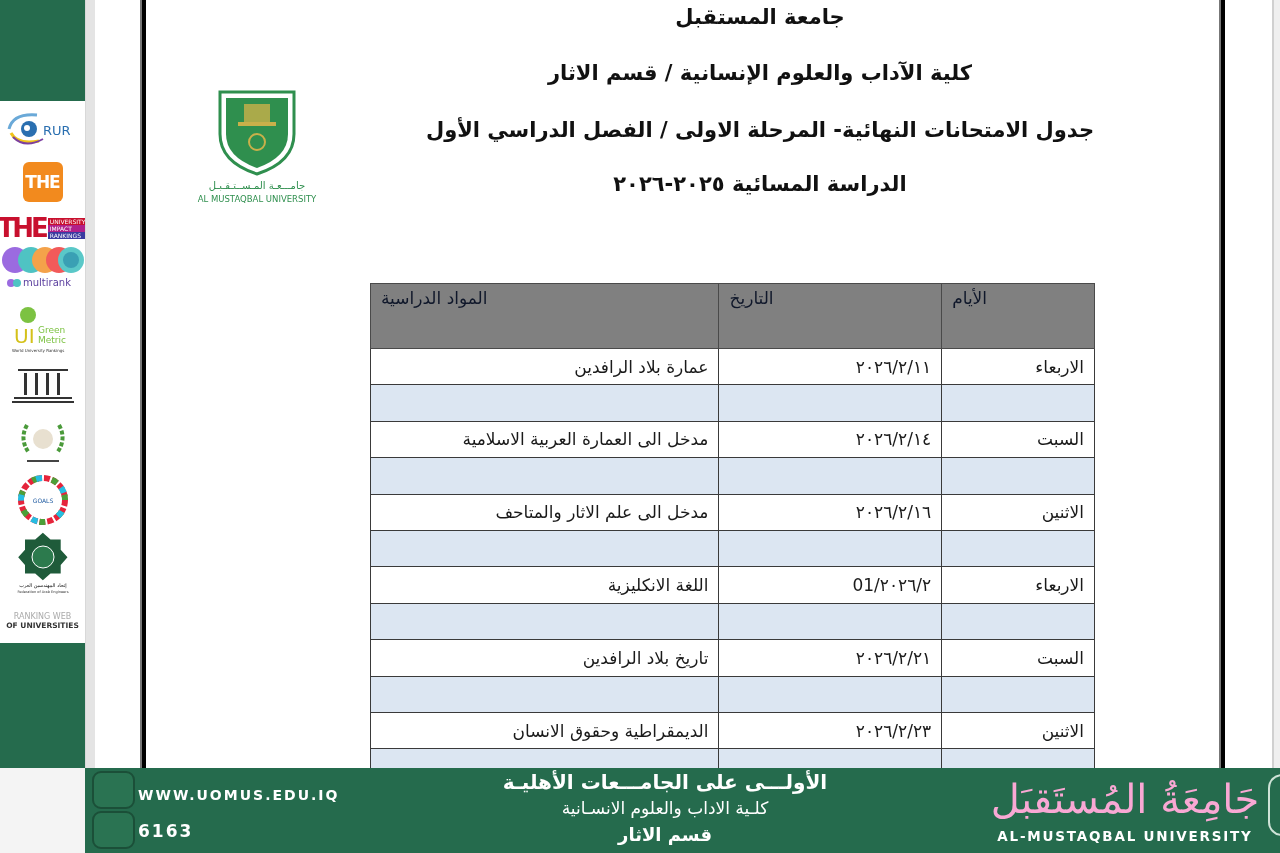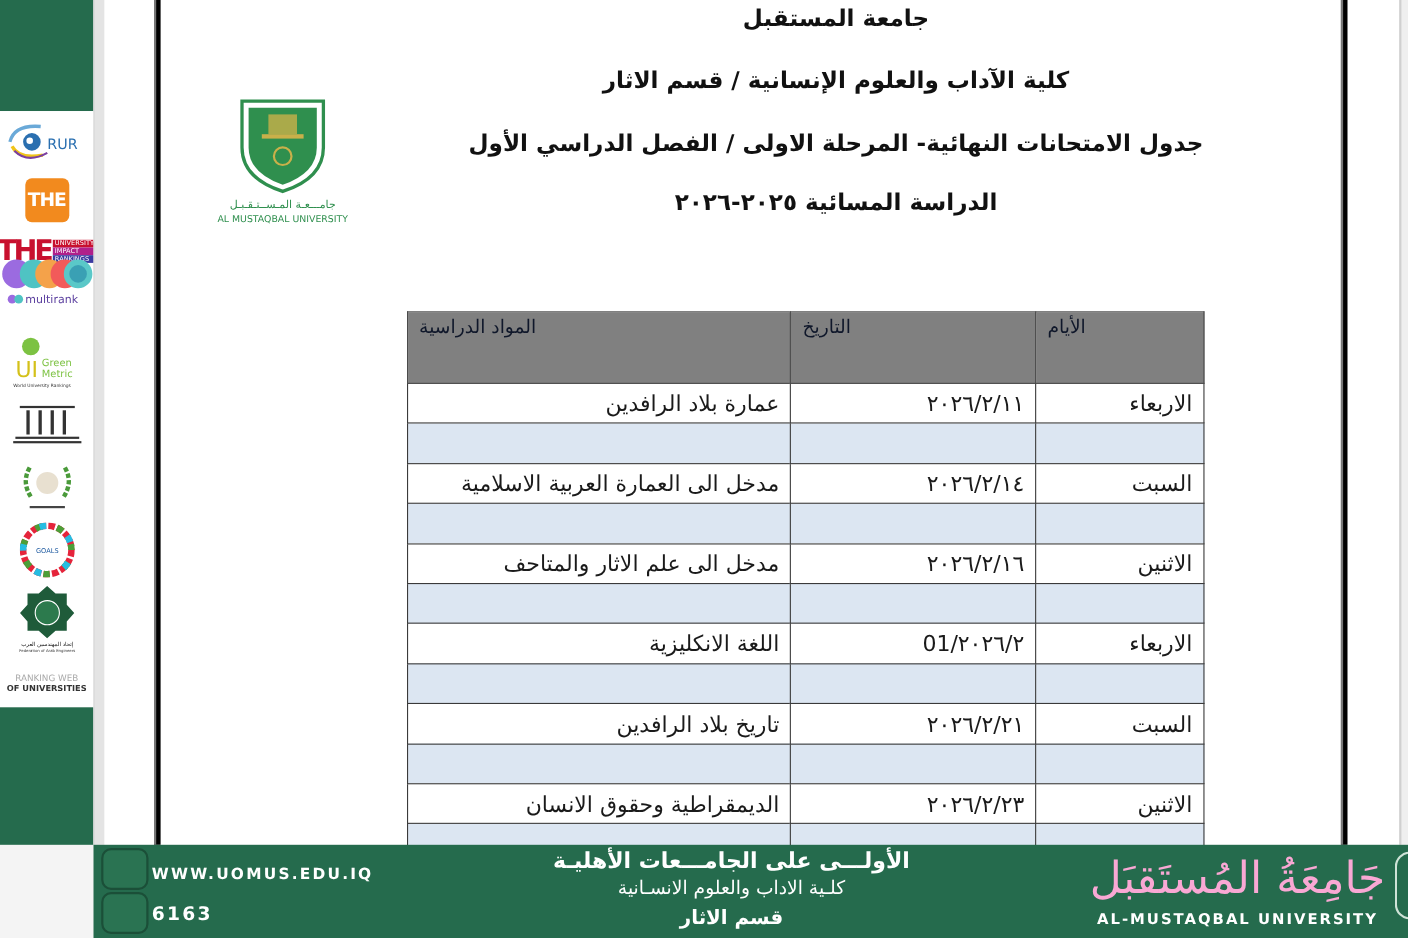--- a/index.html
+++ b/index.html
@@ -21,21 +21,21 @@
   .frame-right { position: absolute; left: 1219px; top: 0; width: 6px; height: 768px; background: #000; border-left: 2px solid #777; }
 
   .headings { position: absolute; left: 400px; top: 0; width: 720px; text-align: center; direction: rtl; }
   .h-line { font-family: "DejaVu Sans", sans-serif; font-weight: bold; color: #111; font-size: 21px; position: absolute; width: 720px; left: 0; }
 
   .uni-logo { position: absolute; left: 186px; top: 86px; width: 142px; height: 124px; }
 
   
   table.schedule { position: absolute; left: 370px; top: 283px; width: 725px; border-collapse: collapse; direction: rtl; font-family: "DejaVu Sans", sans-serif; }
   table.schedule th { background: #808080; color: #0f172a; font-weight: normal; font-size: 17px; height: 65px; vertical-align: top; text-align: left; padding: 4px 10px 4px 10px; border: 1px solid #4a4a4a; }
-  table.schedule td { font-size: 20px; color: #1a1a1a; height: 36.4px; text-align: right; padding: 0 10px; border: 1px solid #3a3a3a; }
+  table.schedule td { font-size: 17px; color: #1a1a1a; height: 36.4px; text-align: right; padding: 0 10px; border: 1px solid #3a3a3a; }
   table.schedule tr.data td { background: #ffffff; }
   table.schedule tr.blank td { background: #dce6f2; }
   .col-day { width: 153px; }
   .col-date { width: 223px; }
   .col-subj { width: 349px; }
   td.date { font-size: 18px; letter-spacing: 1px; }
 
   
   .footer { position: absolute; left: 85px; top: 768px; width: 1195px; height: 85px; background: #256b4d; }
   .footer-icon { position: absolute; width: 38px; height: 38px; border: 2px solid #1b4f38; border-radius: 9px; background: #2a7352; display: flex; align-items: center; justify-content: center; padding-left: 39px; }
@@ -70,21 +70,21 @@
     <div style="display:flex;align-items:center;">
       <span style="font-weight:bold;font-size:26px;color:#c8102e;font-family:'DejaVu Sans',sans-serif;letter-spacing:-3px;">THE</span>
       <div style="display:flex;flex-direction:column;margin-left:2px;">
         <span style="background:#c8102e;color:#fff;font-size:6px;padding:0 2px;">UNIVERSITY</span>
         <span style="background:#b0208a;color:#fff;font-size:6px;padding:0 2px;">IMPACT</span>
         <span style="background:#3a3aa0;color:#fff;font-size:6px;padding:0 2px;">RANKINGS</span>
       </div>
     </div>
   </div>
 
-  <div class="logo" style="top:132px;height:46px;align-items:flex-end;">
+  <div class="logo" style="top:143px;height:46px;align-items:flex-end;">
     <svg width="84" height="46" viewBox="0 0 84 46">
       <circle cx="14" cy="16" r="13" fill="#9b6be0"></circle>
       <circle cx="30" cy="16" r="13" fill="#4fc3c3"></circle>
       <circle cx="44" cy="16" r="13" fill="#f4a24a"></circle>
       <circle cx="58" cy="16" r="13" fill="#f25a5a"></circle>
       <circle cx="70" cy="16" r="13" fill="#5ac8c8"></circle>
       <circle cx="70" cy="16" r="8" fill="#3aa0b4"></circle>
       <circle cx="10" cy="39" r="4" fill="#9b6be0"></circle>
       <circle cx="16" cy="39" r="4" fill="#4fc3c3"></circle>
       <text x="22" y="42" font-family="DejaVu Sans, sans-serif" font-size="10" fill="#5a3e9e">multirank</text>

